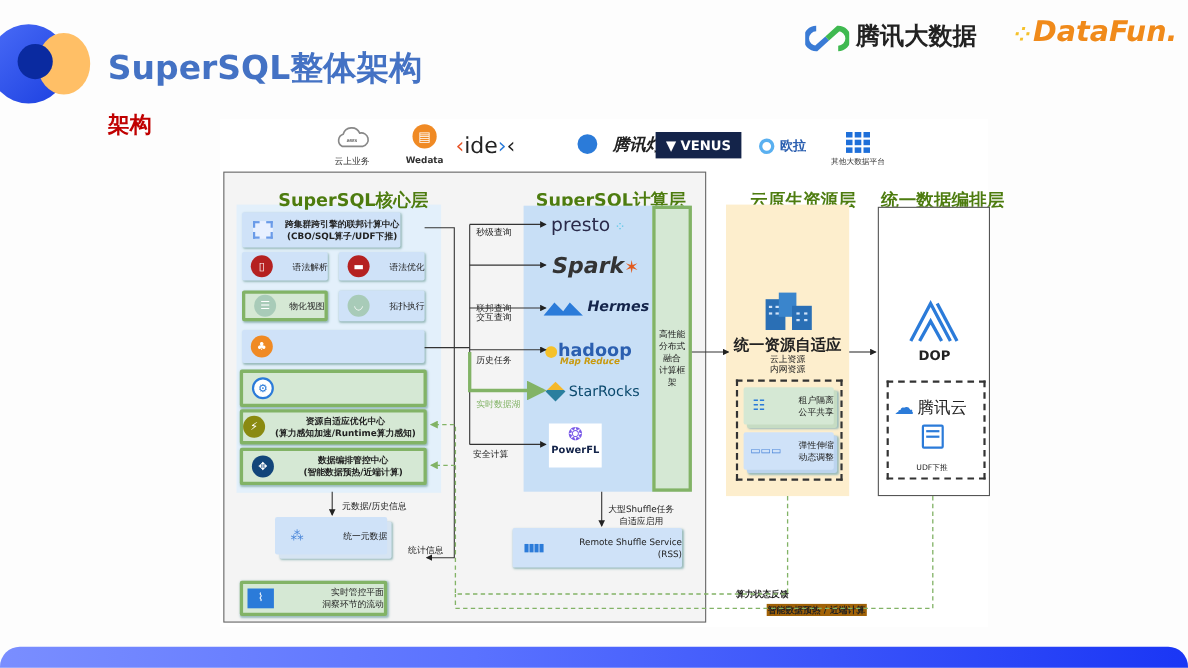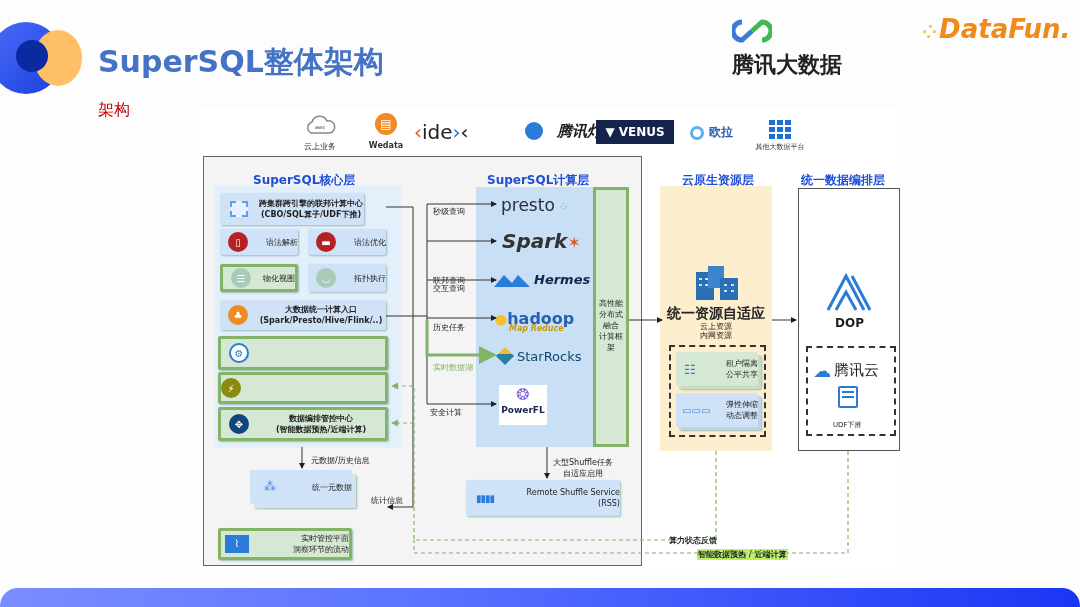--- a/index.html
+++ b/index.html
@@ -5,33 +5,33 @@
   * { box-sizing: border-box; margin: 0; padding: 0; }
   body { width: 1080px; height: 607px; background: #fdfdfd; position: relative; overflow: hidden;
          font-family: "DejaVu Sans", "Liberation Sans", sans-serif; color: #222; }
   .abs { position: absolute; }
   
   .logo-c1 { left: -10px; top: 22px; width: 72px; height: 72px; border-radius: 50%;
              background: linear-gradient(135deg, #4a6cf7, #1b3fe0); }
   .logo-c2 { left: 34px; top: 30px; width: 48px; height: 56px; border-radius: 50%; background: #ffbf66; }
   .logo-c3 { left: 16px; top: 40px; width: 32px; height: 32px; border-radius: 50%; background: #0a2aa0; }
   .title { left: 98px; top: 42px; font-size: 30px; font-weight: bold; color: #4472c4; letter-spacing: 0px; }
-  .subtitle { left: 98px; top: 100px; font-size: 16px; font-weight: normal; color: #c00000; }
-  .brand1 { left: 732px; top: 18px; display: flex; align-items: flex-start; gap: 6px; flex-direction: column; }
+  .subtitle { left: 98px; top: 100px; font-size: 20px; font-weight: bold; color: #c00000; }
+  .brand1 { left: 732px; top: 18px; display: flex; align-items: flex-end; gap: 6px; }
   .brand1 .txt { font-size: 22px; font-weight: bold; color: #222; }
   .brand2 { left: 922px; top: 14px; font-size: 26px; font-weight: bold; font-style: italic; color: #f08a1a; }
   .brand2 .dots { color: #f5c12a; font-size: 18px; margin-right: 2px; }
   .footer-bar { left: 0; top: 588px; width: 1080px; height: 30px; border-radius: 18px 18px 0 0;
                 background: linear-gradient(90deg, #7a8eff 0%, #5a72ff 40%, #1a36f5 100%); }
 
   
   .canvas { left: 200px; top: 108px; width: 698px; height: 462px; background: #ffffff; }
   .topicon { position: absolute; text-align: center; font-size: 8px; color: #333; }
   .frame-core { left: 203px; top: 156px; width: 439px; height: 410px; border: 1.5px solid #666; background: #f4f4f4; }
-  .layer-title { position: absolute; font-weight: bold; font-size: 12px; color: #1d4ed8; }
+  .layer-title { position: absolute; font-weight: bold; font-size: 16px; color: #4d7c0f; }
   .core-bg { left: 215px; top: 186px; width: 186px; height: 262px; background: #e3f0fb; }
   .card { position: absolute; background: #cfe2f8; box-shadow: 1px 1px 2px #9bb; border-radius: 2px;
           display: flex; align-items: center; font-size: 8px; color: #222; }
   .card.green { background: #d5e8d4; border: 3px solid #82b366; }
   .card .ic { width: 20px; height: 20px; border-radius: 50%; margin: 0 8px 0 8px; flex: none;
               display: flex; align-items: center; justify-content: center; color: #fff; font-size: 10px; }
   .card .lbl { flex: 1; text-align: center; line-height: 11px; font-weight: bold; }
   .card .lbl.left { text-align: right; font-weight: normal; }
   .compute-bg { left: 476px; top: 187px; width: 152px; height: 260px; background: #c8dff6; }
   .fw-col { left: 593px; top: 187px; width: 36px; height: 260px; background: #d5e8d4; border: 3px solid #82b366;
@@ -127,27 +127,27 @@
 <div class="card green" style="left:220px;top:264px;width:78px;height:28px;">
   <span class="ic" style="background:#a8cbb8;">☰</span>
   <span class="lbl left">物化视图</span>
 </div>
 <div class="card" style="left:308px;top:264px;width:78px;height:28px;">
   <span class="ic" style="background:#a8cbb8;">◡</span>
   <span class="lbl left">拓扑执行</span>
 </div>
 <div class="card" style="left:220px;top:300px;width:166px;height:30px;">
   <span class="ic" style="background:#f08a24;">♣</span>
-  <span class="lbl"><span>大数据统一计算入口</span><br><span>(Spark/Presto/Hive/Flink/..)</span></span>
 </div>
 <div class="card green" style="left:218px;top:336px;width:170px;height:34px;">
   <span class="ic" style="background:#fff;border:2px solid #2b7bd9;color:#2b7bd9;">⚙</span>
 </div>
 <div class="card green" style="left:218px;top:372px;width:170px;height:32px;">
   <span class="ic" style="background:#8a8a10;margin-left:0;">⚡</span>
+  <span class="lbl" style="margin-left:-6px"><span>资源自适应优化中心</span><br><span>(算力感知加速/Runtime算力感知)</span></span>
 </div>
 <div class="card green" style="left:218px;top:407px;width:170px;height:34px;">
   <span class="ic" style="background:#12457a;">✥</span>
   <span class="lbl"><span>数据编排管控中心</span><br><span>(智能数据预热/近端计算)</span></span>
 </div>
 
 <div class="edge-lbl" style="left:311px;top:455px;">元数据/历史信息</div>
 <div class="card" style="left:250px;top:470px;width:102px;height:34px;box-shadow:4px 4px 0 #d6e4f2, 5px 5px 2px #9bb;">
   <span style="margin:0 18px 0 14px;color:#4a86d9;font-size:12px;">⁂</span>
   <span class="lbl left">统一元数据</span>
@@ -257,21 +257,21 @@
   <span style="color:#2b7bd9;font-size:18px;">☁</span>
   <span style="font-size:15px;">腾讯云</span>
 </div>
 <div class="abs" style="left:838px;top:386px;width:20px;height:22px;border:2px solid #2b7bd9;border-radius:2px;background:#fff;">
   <div style="margin:3px 2px;height:2px;background:#2b7bd9"></div>
     <div style="margin:2px 2px;height:2px;background:#2b7bd9"></div>
 </div>
 <div class="abs" style="left:833px;top:420px;font-size:7px;">UDF下推</div>
 
 <div class="abs" style="left:668px;top:535px;font-size:8px;font-weight:bold;background:#fff;padding:0 1px;">算力状态反馈</div>
-<div class="abs" style="left:697px;top:549px;font-size:8px;font-weight:bold;background:#bef264;padding:0 1px;">智能数据预热 / 近端计算</div>
+<div class="abs" style="left:697px;top:549px;font-size:8px;font-weight:bold;background:#a16207;padding:0 1px;">智能数据预热 / 近端计算</div>
 
 <svg class="lines" width="1080" height="607">
   <defs>
     <marker id="ah" markerWidth="6" markerHeight="6" refX="5" refY="3" orient="auto">
         <path d="M0 0 L6 3 L0 6 Z" fill="#222"></path>
       </marker>
     <marker id="ahg" markerWidth="6" markerHeight="6" refX="5" refY="3" orient="auto">
         <path d="M0 0 L6 3 L0 6 Z" fill="#82b366"></path>
       </marker>
   </defs>

